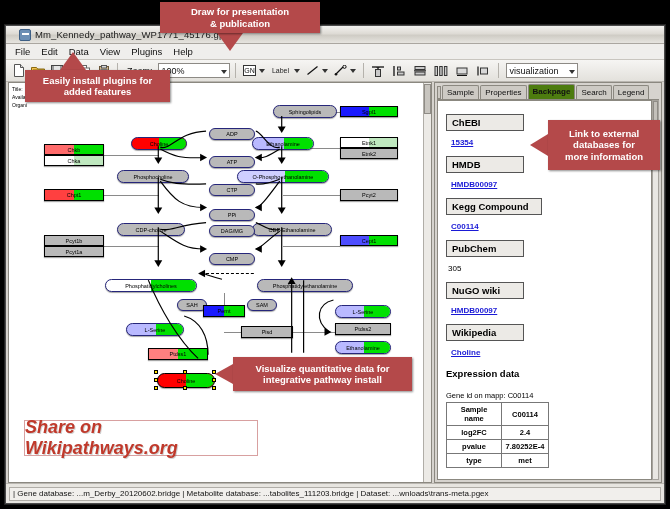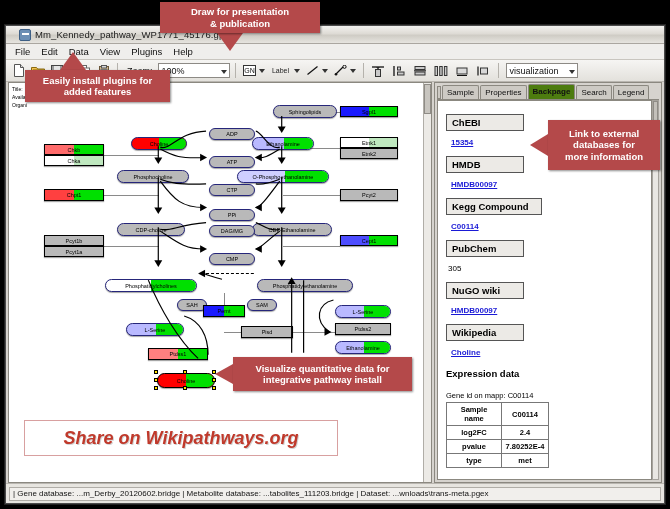--- a/index.html
+++ b/index.html
@@ -642,16 +642,16 @@
 more information</span>
   </div>
   <div class="callout-tip" style="left:530px;top:134px;border-top:11px solid transparent;border-bottom:11px solid transparent;border-right:18px solid #b4494a"></div>
 
   <div class="callout" style="left:233px;top:357px;width:179px;height:34px;font-size:9.5px">
     <span style="white-space:pre-line">Visualize quantitative data  for
 integrative pathway install</span>
   </div>
   <div class="callout-tip" style="left:215px;top:364px;border-top:10px solid transparent;border-bottom:10px solid transparent;border-right:18px solid #b4494a"></div>
 
-  <div class="share-box" style="left:24px;top:420px;width:314px;height:36px;font-size:18px">
+  <div class="share-box" style="left:24px;top:420px;width:234px;height:36px;font-size:18px">
     <span>Share on Wikipathways.org</span>
   </div>
 </div>
 
 </body></html>

